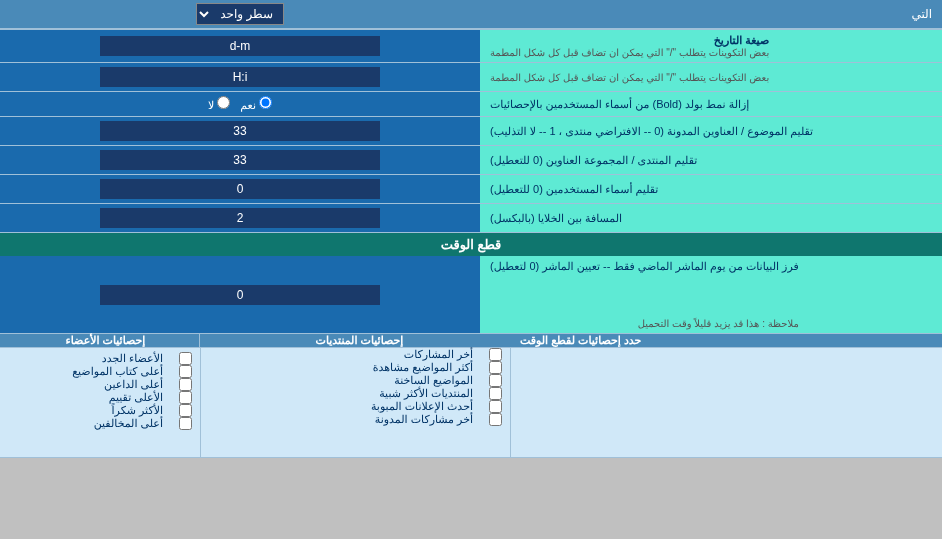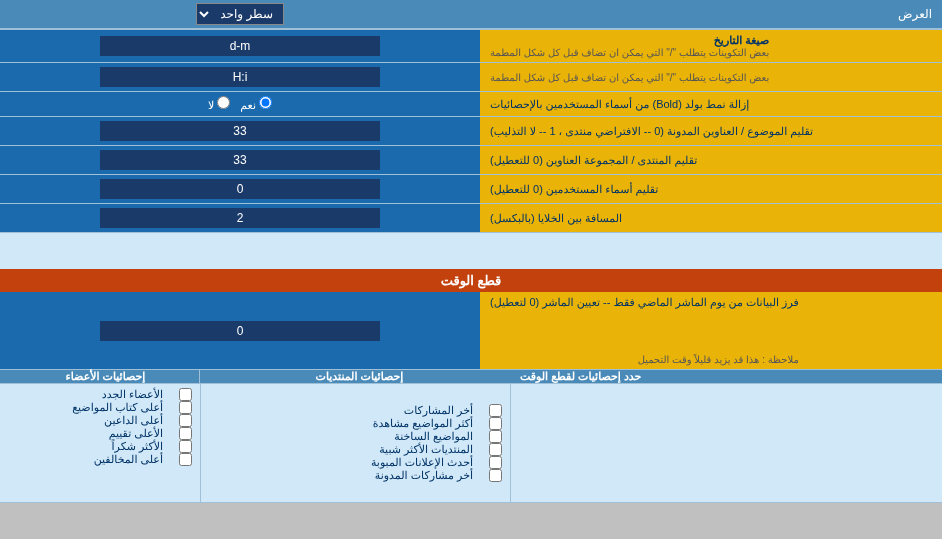--- a/index.html
+++ b/index.html
@@ -22,21 +22,21 @@
     .left-cell {
       flex: 0 0 480px;
       background: #1a6aad;
       display: flex;
       align-items: center;
       justify-content: center;
       padding: 4px 8px;
     }
     .right-cell {
       flex: 1;
-      background: #eab308;
+      background: #5eead4;
       display: flex;
       align-items: center;
       justify-content: flex-end;
       padding: 4px 10px;
       text-align: right;
       color: #003366;
       font-size: 11px;
     }
     .input-field {
       background: #1a3a6a;
@@ -94,21 +94,21 @@
       justify-content: center;
       padding: 3px;
     }
   </style>
 </head>
 <body>
 
 <div class="main-container">
 
   <div class="header-row-top">
-    <div class="top-right">العرض</div>
+    <div class="top-right">التي</div>
     <div class="top-left">
       <select class="dropdown-select">
         <option>سطر واحد</option>
         <option>سطرين</option>
         <option>ثلاثة أسطر</option>
       </select>
     </div>
   </div>
 
   <div class="row">
@@ -181,21 +181,21 @@
 
   <div class="row">
     <div class="right-cell">
       <span>المسافة بين الخلايا (بالبكسل)</span>
     </div>
     <div class="left-cell">
       <input class="input-field" type="text" value="2" style="">
     </div>
   </div>
 
-  <div style="background:#c2410c; padding:4px 10px; text-align:center;margin-top:36px;">
+  <div style="background:#0f766e; padding:4px 10px; text-align:center;">
     <span style="color:#fff; font-weight:bold; font-size:13px;">قطع الوقت</span>
   </div>
 
   <div class="row">
     <div class="right-cell">
       <div>
         <div>فرز البيانات من يوم الماشر الماضي فقط -- تعيين الماشر (0 لتعطيل)</div>
         <div style="font-size:10px; color:#555;margin-top:45px;">ملاحظة : هذا قد يزيد قليلاً وقت التحميل</div>
       </div>
     </div>
@@ -211,21 +211,21 @@
     </div>
     <div style="flex:0 0 200px; display:flex; align-items:center; justify-content:center; border-right: 1px solid #a0c0d8; padding-left: 12px;">
       <span style="color:#fff; font-weight:bold; font-size:11px;">إحصائيات الأعضاء</span>
     </div>
   </div>
 
   <div style="display:flex; background:#d0e8f8; border-bottom: 1px solid #a0c0d8; min-height: 110px;">
 
     <div style="flex:1; padding:4px 8px; border-left: 1px solid #a0c0d8;"></div>
 
-    <div style="flex:0 0 310px; padding:20px 8px; border-left: 1px solid #a0c0d8;">
+    <div style="flex:0 0 310px; padding:0 8px; border-left: 1px solid #a0c0d8;">
       <div class="checkbox-item">
           <input type="checkbox" style="">
           <span>أخر المشاركات</span>
         </div>
       <div class="checkbox-item">
           <input type="checkbox" style="">
           <span>أكثر المواضيع مشاهدة</span>
         </div>
       <div class="checkbox-item">
           <input type="checkbox" style="">

